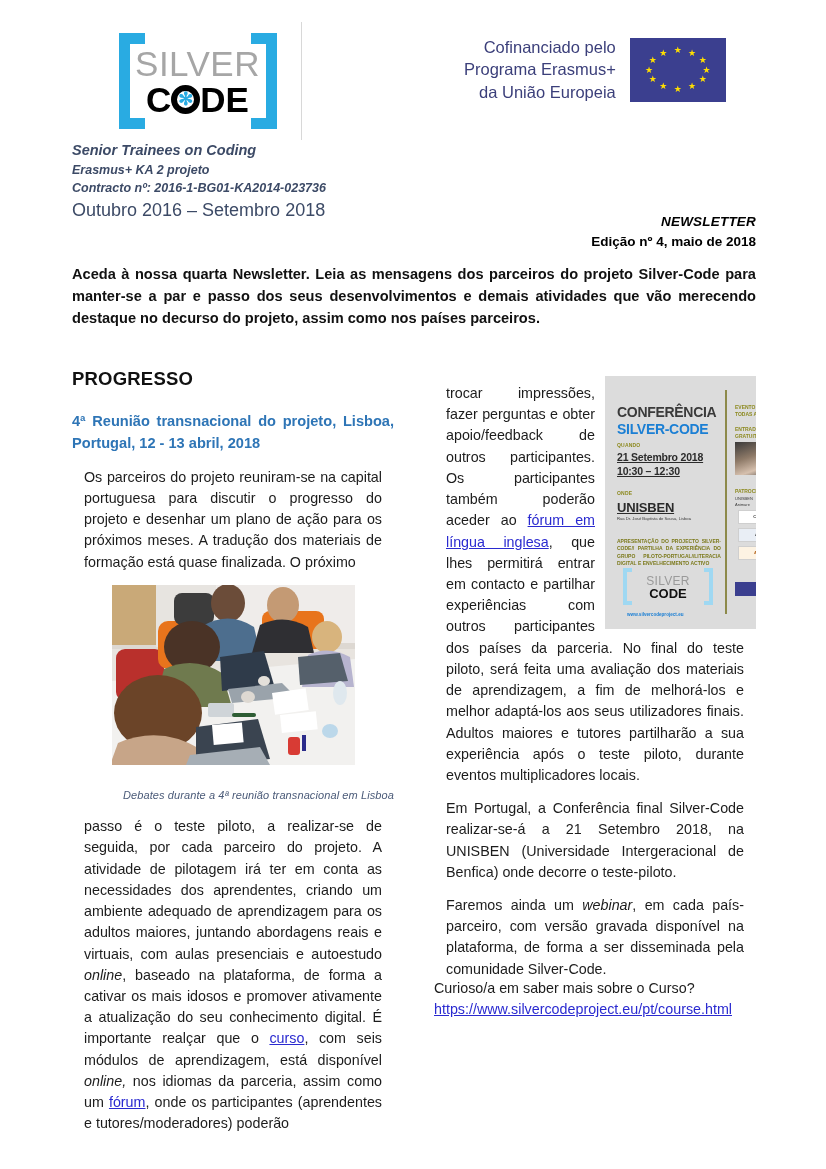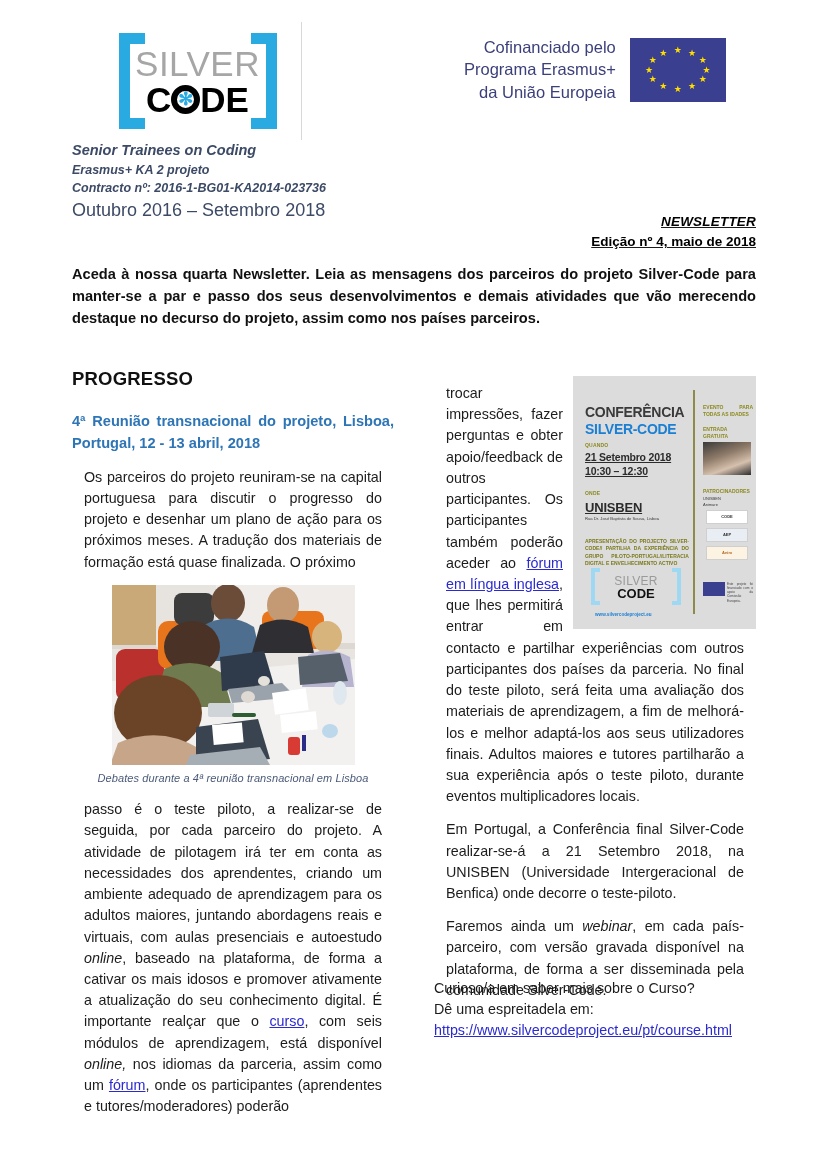--- a/index.html
+++ b/index.html
@@ -148,21 +148,20 @@
   }
   .pi-4 {
     font-size: 18px; font-weight: 400; font-style: normal;
     color: #3c4a66; line-height: 1.45;
   }
 
   .newsletter-block {
     position: absolute;
     right: 0; top: 190px;
     text-align: right;
-    text-decoration: underline;
   }
   .nl-title {
     font-size: 13.5px; font-weight: 700; font-style: italic;
     letter-spacing: 0.2px; color: #000; line-height: 1.5;
   }
   .nl-sub {
     font-size: 13.5px; font-weight: 700;
     color: #000; line-height: 1.5;
   }
 
@@ -221,33 +220,33 @@
   .photo {
     width: 243px;
     height: 180px;
     margin: 12px auto 0 auto;
     position: relative;
     overflow: hidden;
     background: #cfd5d8;
   }
   .caption {
     width: 322px;
-    text-align: center;
+    text-align: right;
     font-size: 11px;
     font-style: italic;
     color: #4a5a78;
-    margin-top: 5px;
+    margin-top: 22px;
     margin-bottom: 13px;
     letter-spacing: 0.1px;
   }
 
   
   .poster {
     float: right;
-    width: 183px;
+    width: 151px;
     height: 253px;
     margin: 5px 0 4px 10px;
     background: #dcdcdc;
     position: relative;
     overflow: hidden;
     font-family: "Liberation Sans", sans-serif;
   }
   .poster .divider {
     position: absolute;
     left: 120px; top: 14px;
@@ -503,17 +502,16 @@
       <div class="p-eutext">Este projeto foi financiado com o apoio da Comissão Europeia.</div>
     </div>
 
     <p><span>trocar impressões, fazer perguntas e obter apoio/feedback de outros participantes. Os participantes também poderão aceder ao </span><a class="link" href="#">fórum em língua inglesa</a><span>, que lhes permitirá entrar em contacto e partilhar experiências com outros participantes dos países da parceria. No final do teste piloto, será feita uma avaliação dos materiais de aprendizagem, a fim de melhorá-los e melhor adaptá-los aos seus utilizadores finais. Adultos maiores e tutores partilharão a sua experiência após o teste piloto, durante eventos multiplicadores locais.</span></p>
     <p>Em Portugal, a Conferência final Silver-Code realizar-se-á a 21 Setembro 2018, na UNISBEN (Universidade Intergeracional de Benfica) onde decorre o teste-piloto.</p>
     <p><span> Faremos ainda um </span><span class="ital">webinar</span><span>, em cada país-parceiro, com versão gravada disponível na plataforma, de forma a ser disseminada pela comunidade Silver-Code.</span></p>
   </div>
 
   <div class="tail">
     <div>Curioso/a em saber mais sobre o Curso?</div>
-    <div>Dê uma espreitadela em:</div>
     <a class="link" href="#" style="word-break:break-all;display:inline-block;max-width:322px">https://www.silvercodeproject.eu/pt/course.html</a>
   </div>
 
 </div>
 
 </body></html>

